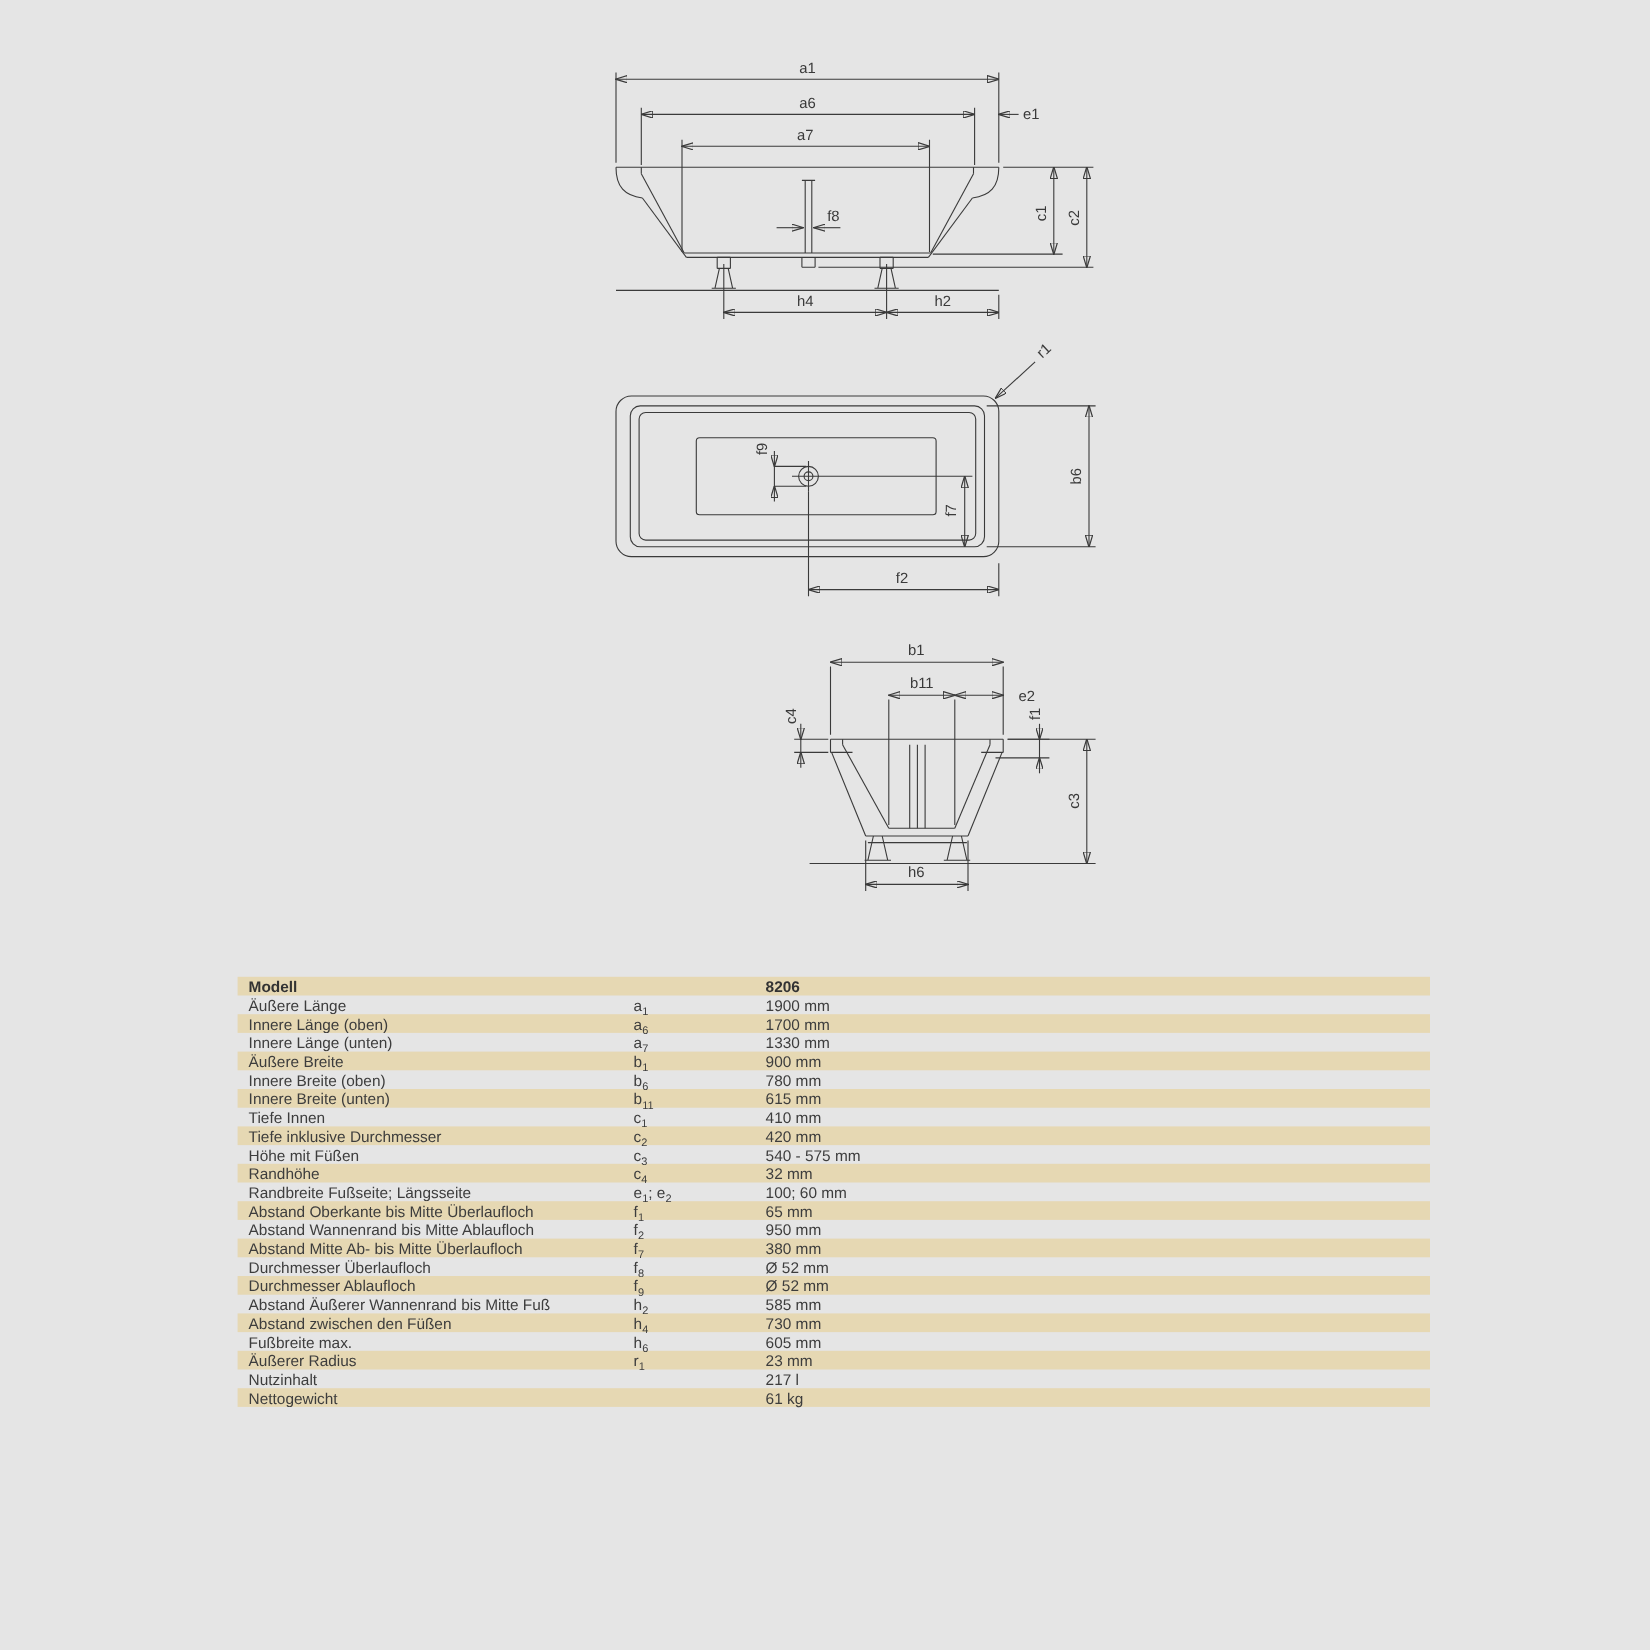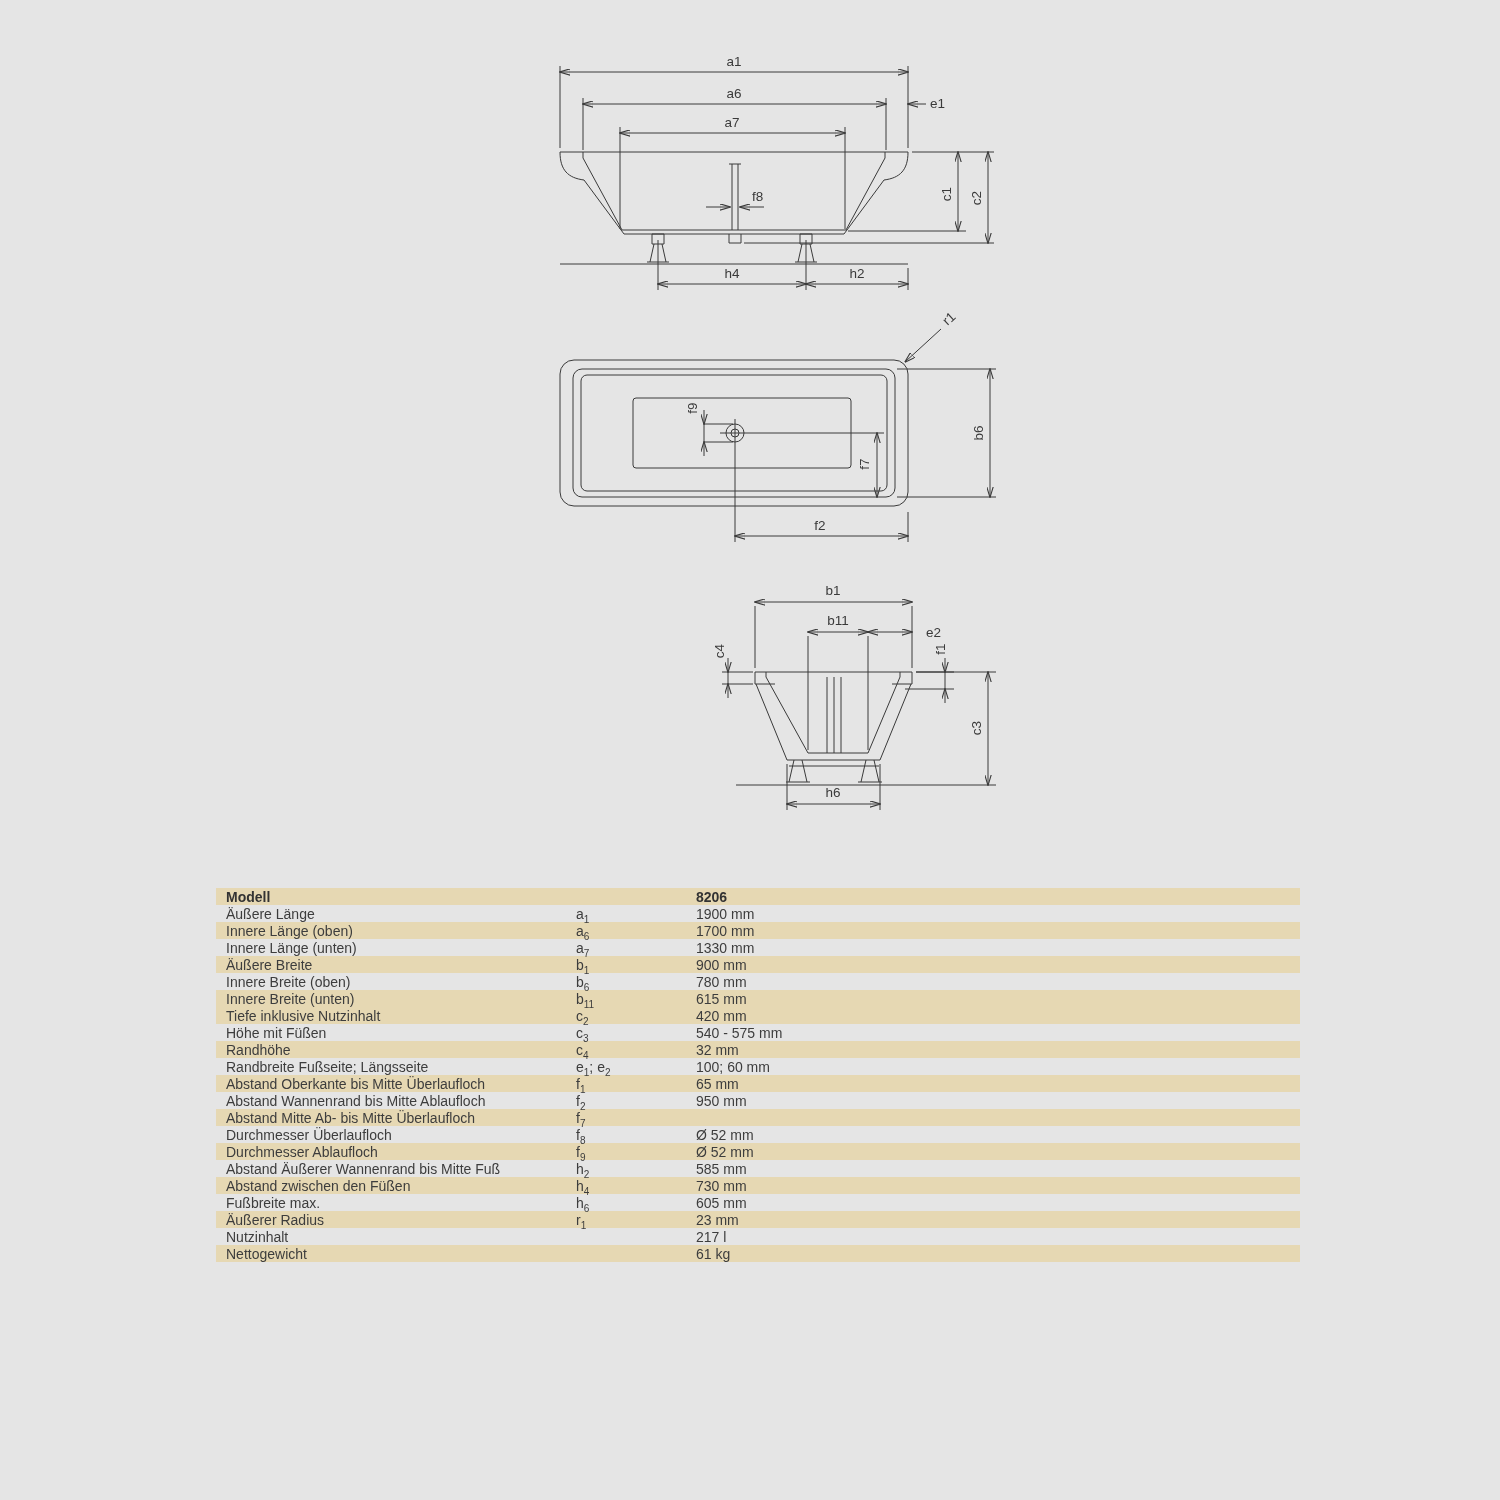--- a/index.html
+++ b/index.html
@@ -205,23 +205,28 @@
       <div class="c-sym"><span>b</span><sub>6</sub><span></span><sub></sub></div>
       <div class="c-val">780 mm</div>
     </div>
 
     <div class="trow tan">
       <div class="c-label">Innere Breite (unten)</div>
       <div class="c-sym"><span>b</span><sub>11</sub><span></span><sub></sub></div>
       <div class="c-val">615 mm</div>
     </div>
 
-
-    <div class="trow tan">
-      <div class="c-label">Tiefe inklusive Nutzinhalt</div>
+    <div class="trow">
+      <div class="c-label">Tiefe Innen</div>
+      <div class="c-sym"><span>c</span><sub>1</sub><span></span><sub></sub></div>
+      <div class="c-val">410 mm</div>
+    </div>
+
+    <div class="trow tan">
+      <div class="c-label">Tiefe inklusive Durchmesser</div>
       <div class="c-sym"><span>c</span><sub>2</sub><span></span><sub></sub></div>
       <div class="c-val">420 mm</div>
     </div>
 
     <div class="trow">
       <div class="c-label">Höhe mit Füßen</div>
       <div class="c-sym"><span>c</span><sub>3</sub><span></span><sub></sub></div>
       <div class="c-val">540 - 575 mm</div>
     </div>
 
@@ -245,20 +250,21 @@
 
     <div class="trow">
       <div class="c-label">Abstand Wannenrand bis Mitte Ablaufloch</div>
       <div class="c-sym"><span>f</span><sub>2</sub><span></span><sub></sub></div>
       <div class="c-val">950 mm</div>
     </div>
 
     <div class="trow tan">
       <div class="c-label">Abstand Mitte Ab- bis Mitte Überlaufloch</div>
       <div class="c-sym"><span>f</span><sub>7</sub><span></span><sub></sub></div>
+      <div class="c-val">380 mm</div>
     </div>
 
     <div class="trow">
       <div class="c-label">Durchmesser Überlaufloch</div>
       <div class="c-sym"><span>f</span><sub>8</sub><span></span><sub></sub></div>
       <div class="c-val">Ø 52 mm</div>
     </div>
 
     <div class="trow tan">
       <div class="c-label">Durchmesser Ablaufloch</div>

